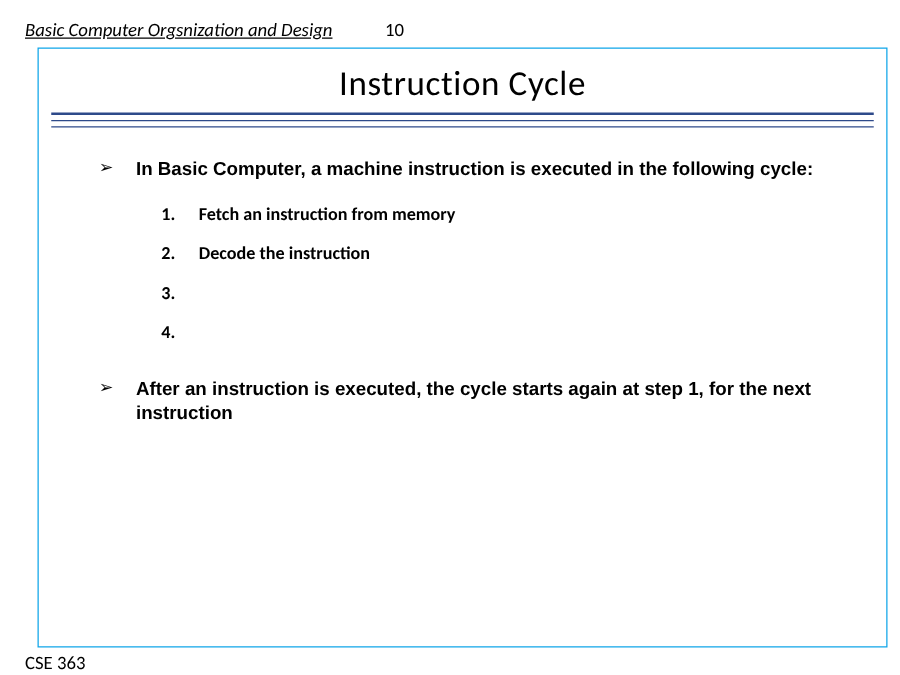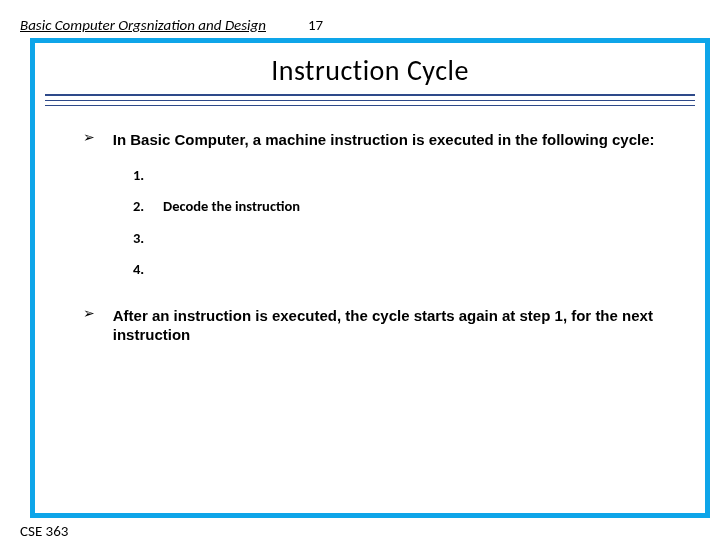--- a/index.html
+++ b/index.html
@@ -24,21 +24,21 @@
     top: 4px;
     left: 296px;
     font-size: 15px;
   }
   .slide {
     position: absolute;
     top: 26px;
     left: 18px;
     width: 680px;
     height: 480px;
-    border: 5px solid #0ea5e9;
+    border: 1px solid #0ea5e9;
     background: #fff;
   }
   .title {
     text-align: center;
     font-size: 28px;
     padding: 6px 0 2px 0;
     letter-spacing: 0.5px;
   }
   .rule-group {
     margin: 0 6px 4px 6px;
@@ -89,40 +89,41 @@
     position: absolute;
     left: 8px;
     bottom: 4px;
     font-size: 15px;
   }
 </style>
 </head>
 <body>
 
 <div class="page-header">Basic Computer Orgsnization and Design</div>
-<div class="page-number">17</div>
+<div class="page-number">10</div>
 
 <div class="slide">
   <div class="title">Instruction Cycle</div>
   <div class="rule-group">
     <div class="rule"></div>
     <div class="rule thin"></div>
     <div class="rule thin"></div>
   </div>
 
   <div class="content">
 
     <div class="bullet">
       <span class="arrow">➢</span>
       <span class="text">In Basic Computer, a machine instruction is executed in the following cycle:</span>
     </div>
 
     <div class="ordered">
       <div class="oitem">
         <span class="num">1.</span>
+        <span>Fetch an instruction from memory</span>
       </div>
       <div class="oitem">
         <span class="num">2.</span>
         <span>Decode the instruction</span>
       </div>
       <div class="oitem">
         <span class="num">3.</span>
       </div>
       <div class="oitem">
         <span class="num">4.</span>

